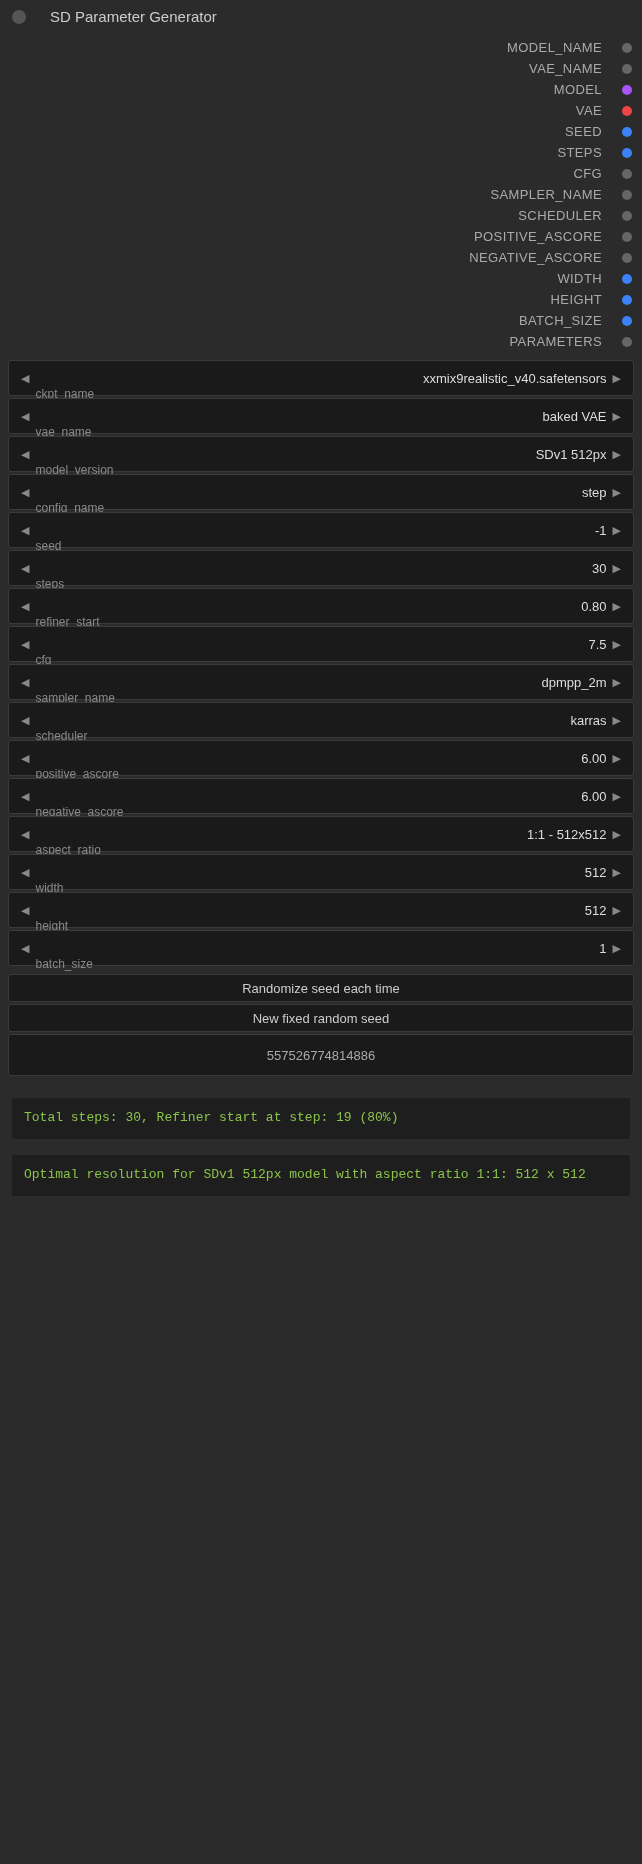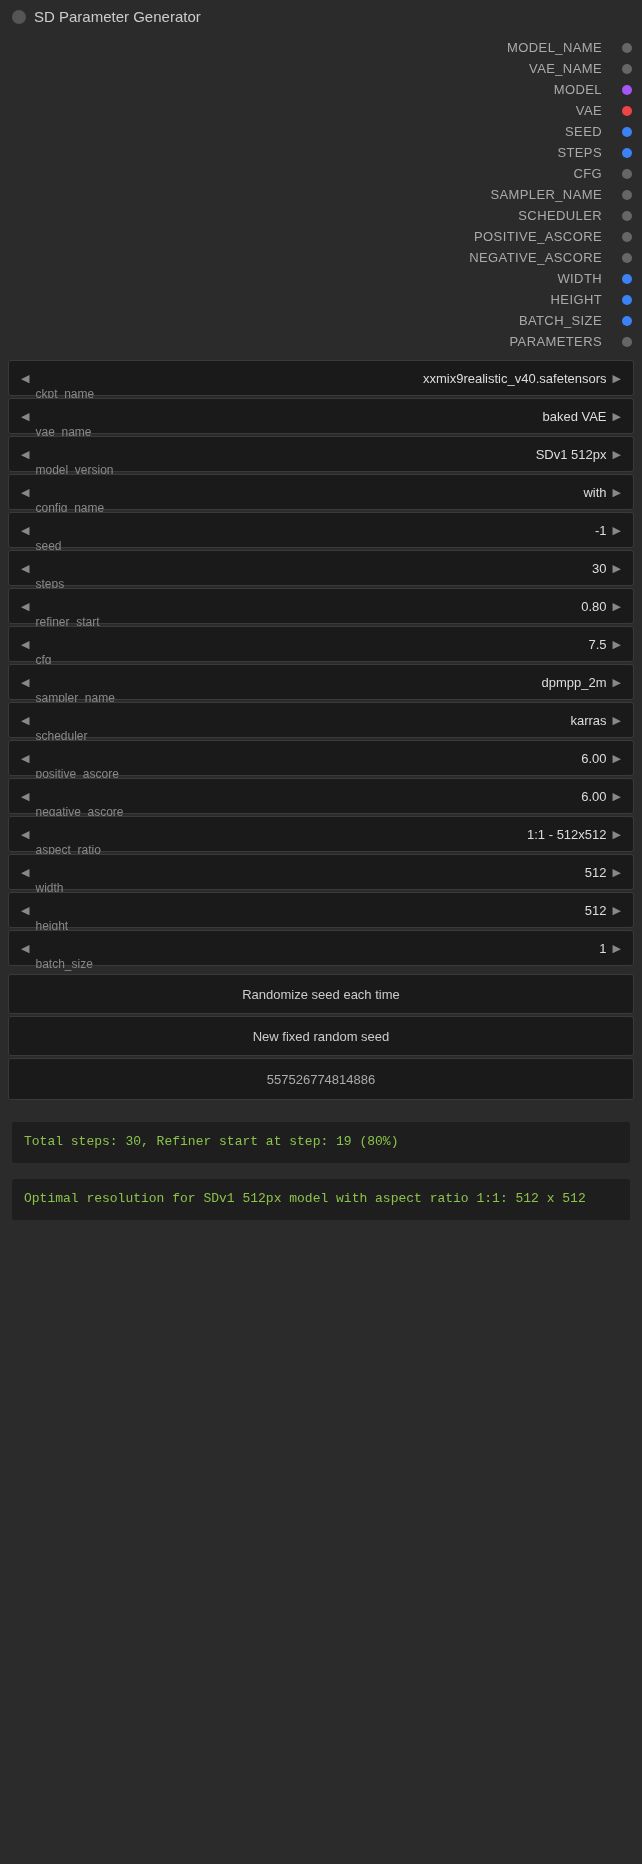--- a/index.html
+++ b/index.html
@@ -9,21 +9,21 @@
       width: 642px;
       min-height: 1864px;
       color: #ccc;
     }
 
     .title-bar {
       display: flex;
       align-items: center;
       padding: 8px 12px;
       background: #2b2b2b;
-      gap: 8px;
+      gap: 24px;
     }
 
     .title-dot {
       width: 14px;
       height: 14px;
       border-radius: 50%;
       background: #555;
     }
 
     .title-text {
@@ -110,21 +110,21 @@
       flex: 1;
     }
 
     .action-btn {
       display: flex;
       align-items: center;
       justify-content: center;
       background: #1a1a1a;
       border: 1px solid #3a3a3a;
       border-radius: 3px;
-      height: 40px;
+      height: 28px;
       color: #ccc;
       font-size: 13px;
       cursor: pointer;
       width: 100%;
       margin-bottom: 2px;
     }
 
     .seed-display {
       display: flex;
       align-items: center;
@@ -240,21 +240,21 @@
     </div>
     <div class="control-row">
       <button class="arrow-btn">◀</button>
       <span class="param-name">model_version</span>
       <span class="param-value">SDv1 512px</span>
       <button class="arrow-btn">▶</button>
     </div>
     <div class="control-row">
       <button class="arrow-btn">◀</button>
       <span class="param-name">config_name</span>
-      <span class="param-value">with</span>
+      <span class="param-value">step</span>
       <button class="arrow-btn">▶</button>
     </div>
     <div class="control-row">
       <button class="arrow-btn">◀</button>
       <span class="param-name">seed</span>
       <span class="param-value">-1</span>
       <button class="arrow-btn">▶</button>
     </div>
     <div class="control-row">
       <button class="arrow-btn">◀</button>

